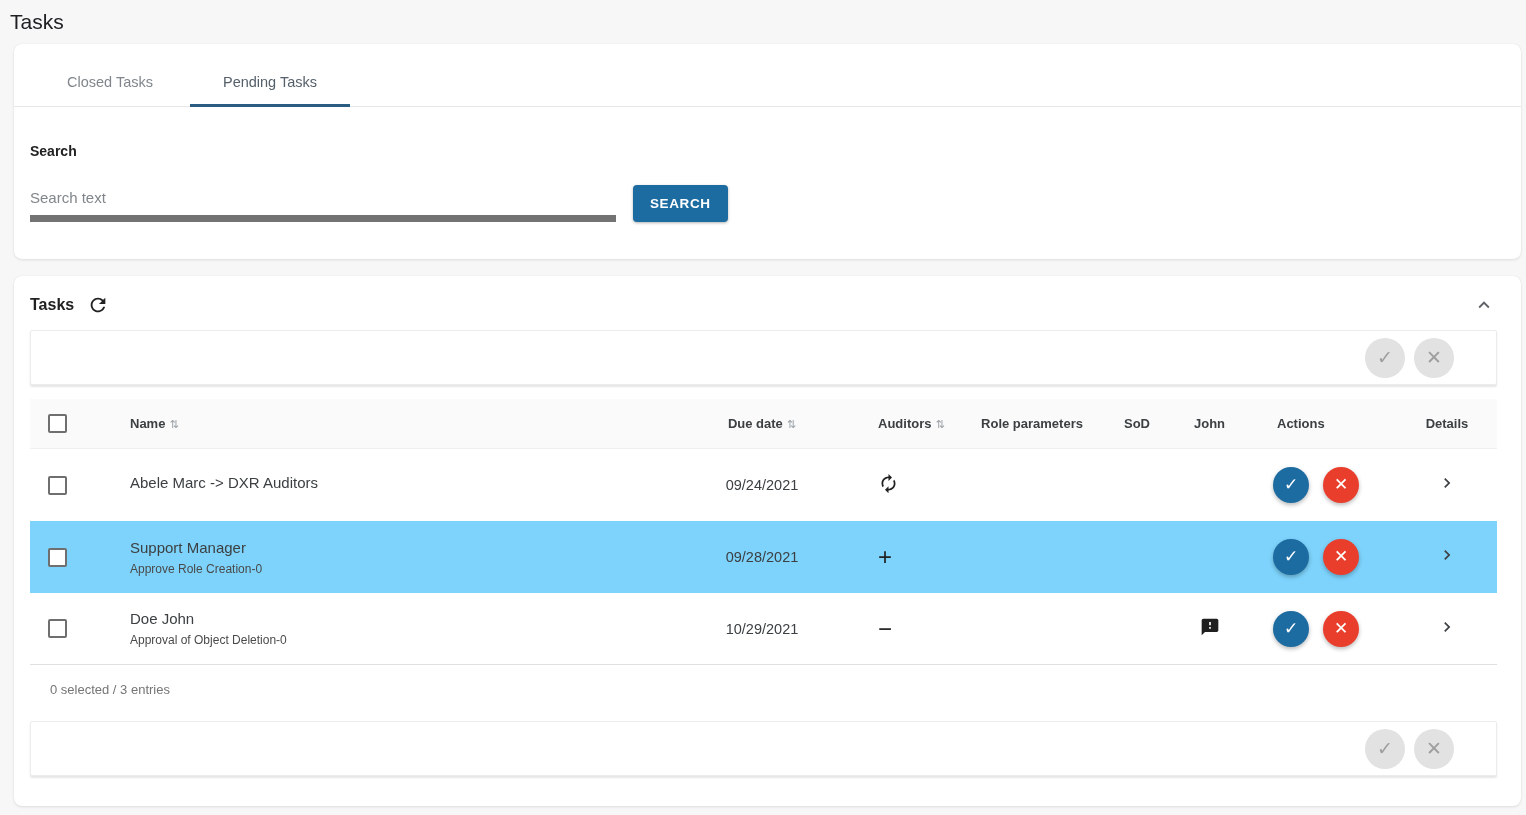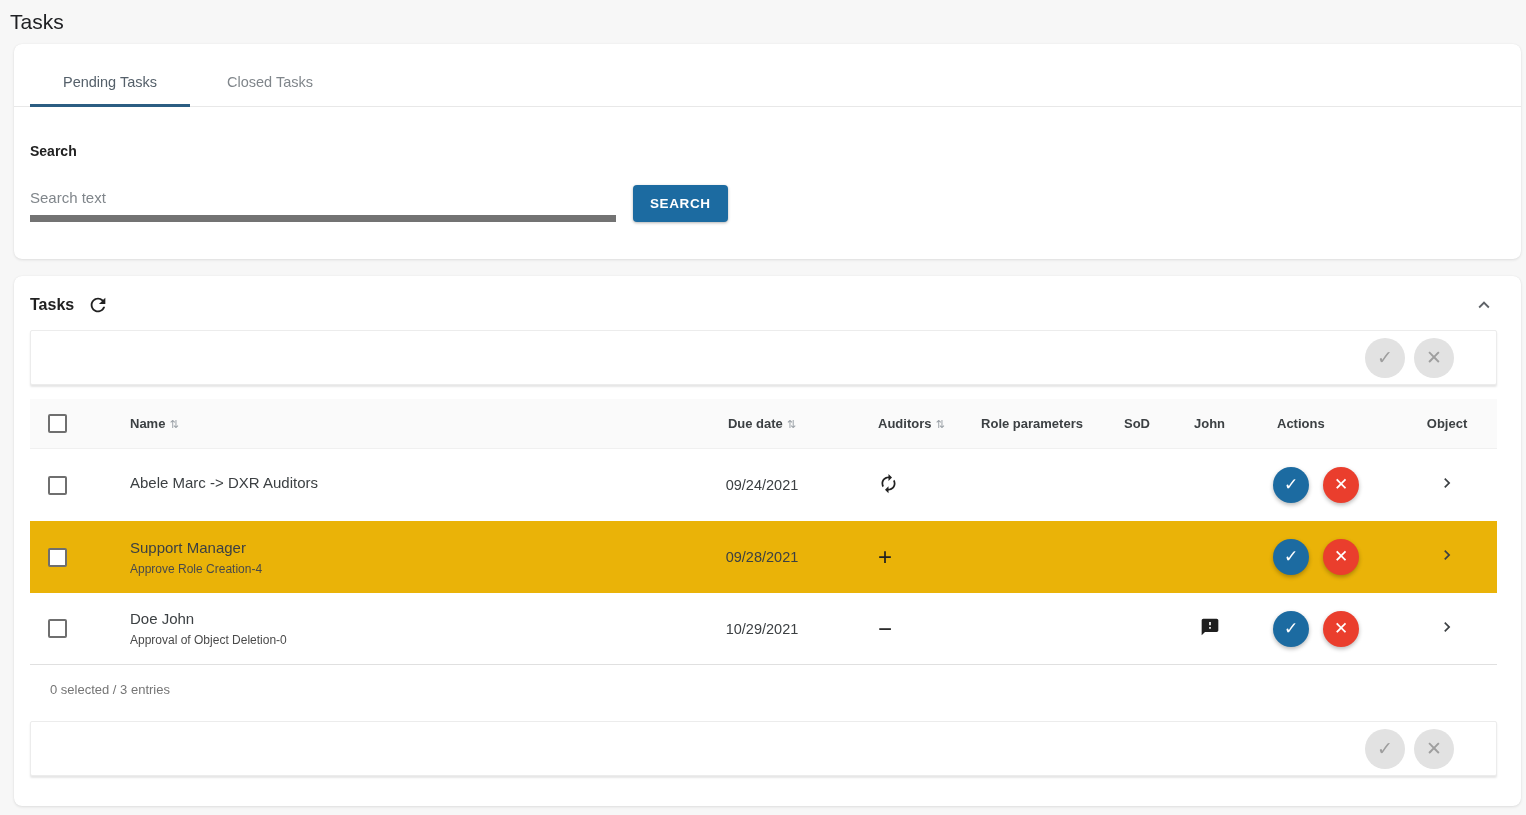--- a/index.html
+++ b/index.html
@@ -133,21 +133,21 @@
   .cell-due { text-align: center; }
   .cell-op { padding-left: 26px; }
   .cell-role { text-align: center; }
   .cell-sod { text-align: center; }
   .cell-risk { text-align: center; }
   .cell-actions { padding-left: 26px; display: flex; align-items: center; gap: 14px; }
   .th-actions { padding-left: 30px; display: block; }
   .cell-details { text-align: center; }
 
   .trow { height: 72px; background: #ffffff; }
-  .trow.highlight { background: #eab308; }
+  .trow.highlight { background: #7dd3fc; }
   .trow-last { border-bottom: 1px solid #e0e0e0; }
 
   .checkbox {
     width: 19px; height: 19px;
     border: 2px solid #6f6f6f;
     border-radius: 2px;
     background: #fff;
     cursor: pointer;
   }
   .row-name { font-size: 15px; color: #3c4043; margin-bottom: 6px; }
@@ -180,25 +180,25 @@
   .icon { display: inline-flex; }
 </style>
 </head>
 <body>
 
 <div class="page">
   <div class="page-title">Tasks</div>
 
   <section class="card search-card">
     <div class="tabs">
+      <div class="tab">
+        <span>Closed Tasks</span>
+      </div>
       <div class="tab active">
         <span>Pending Tasks</span>
-      </div>
-      <div class="tab">
-        <span>Closed Tasks</span>
       </div>
     </div>
     <div class="search-area">
       <div class="search-label">Search</div>
       <div class="search-row">
         <input class="search-input" type="text" placeholder="Search text" style="">
         <button class="search-btn">SEARCH</button>
       </div>
     </div>
   </section>
@@ -229,21 +229,21 @@
         <div class="cell-check">
             <div class="checkbox"></div>
           </div>
         <div class="cell-name"><span>Name</span><span class="th-sort">⇅</span></div>
         <div class="cell-due"><span>Due date</span><span class="th-sort">⇅</span></div>
         <div class="cell-op"><span>Auditors</span><span class="th-sort">⇅</span></div>
         <div class="cell-role"><span>Role parameters</span></div>
         <div class="cell-sod"><span>SoD</span></div>
         <div class="cell-risk"><span>John</span></div>
         <div class="th-actions"><span>Actions</span></div>
-        <div class="cell-details"><span>Object</span></div>
+        <div class="cell-details"><span>Details</span></div>
       </div>
 
       <div class="grid trow">
         <div class="cell-check">
             <div class="checkbox"></div>
           </div>
         <div class="cell-name">
           <div class="row-name">Abele Marc -&gt; DXR Auditors</div>
         </div>
         <div class="cell-due row-date">09/24/2021</div>
@@ -269,21 +269,21 @@
           </span>
         </div>
       </div>
 
       <div class="grid trow highlight">
         <div class="cell-check">
             <div class="checkbox"></div>
           </div>
         <div class="cell-name">
           <div class="row-name">Support Manager</div>
-          <div class="row-sub">Approve Role Creation-4</div>
+          <div class="row-sub">Approve Role Creation-0</div>
         </div>
         <div class="cell-due row-date">09/28/2021</div>
         <div class="cell-op">
           <span class="op-glyph">+</span>
         </div>
         <div class="cell-role"></div>
         <div class="cell-sod"></div>
         <div class="cell-risk"></div>
         <div class="cell-actions">
           <button class="action-btn approve">✓</button>

